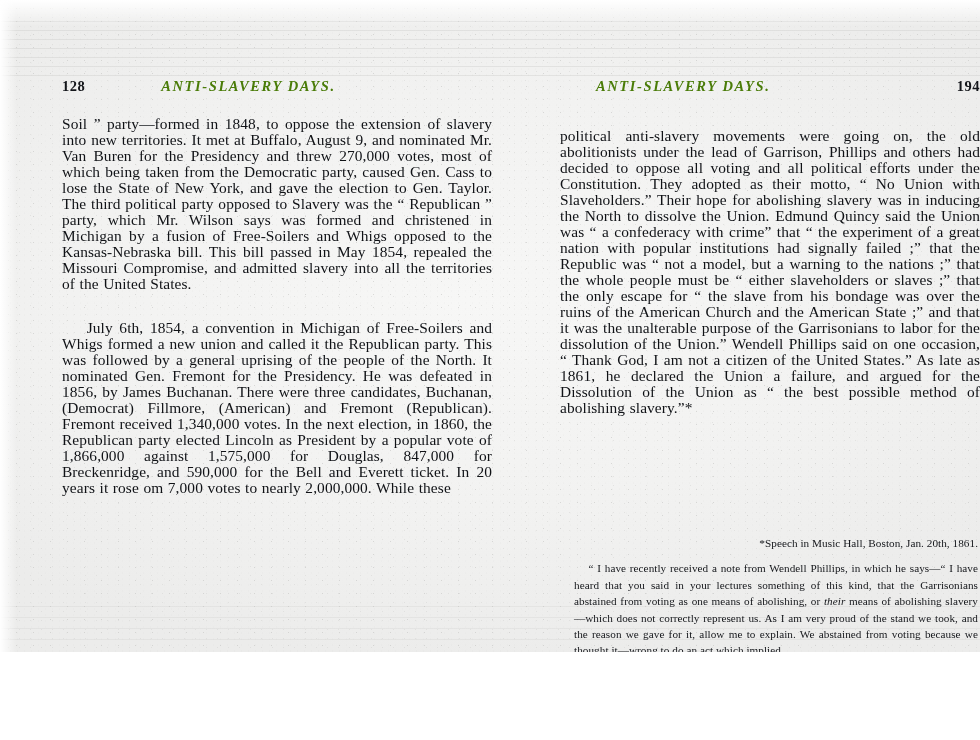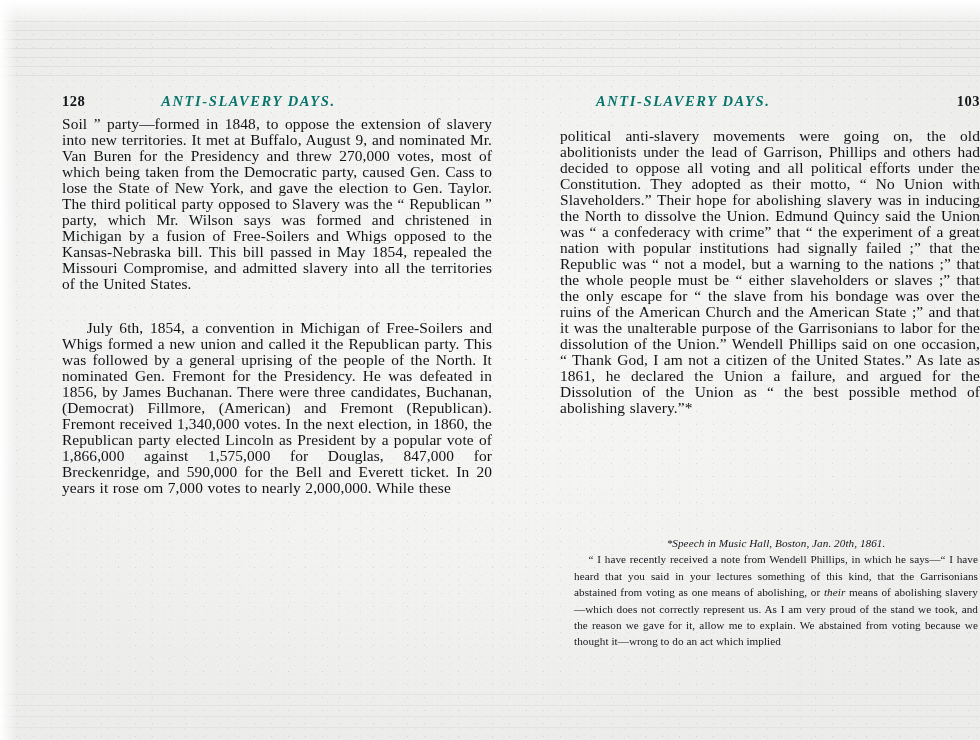--- a/index.html
+++ b/index.html
@@ -5,21 +5,21 @@
 <style>
   html, body {
     margin: 0;
     padding: 0;
     background: #ffffff;
   }
 
   .page-scan {
     position: relative;
     width: 980px;
-    height: 740px;
+    height: 652px;
     overflow: hidden;
     background: #fbfbfb;
     font-family: "Liberation Serif", "DejaVu Serif", serif;
     color: #14161a;
   }
 
   
   .paper-base {
     position: absolute;
     inset: 0;
@@ -92,23 +92,22 @@
     font-size: 14.5px;
     font-weight: bold;
     letter-spacing: .5px;
     color: #1a1c20;
   }
   .running-head {
     font-style: italic;
     font-size: 14.5px;
     letter-spacing: 1.6px;
     font-weight: 600;
-    color: #0f766e;
+    color: #4d7c0f;
     white-space: nowrap;
-    margin-top: 15px;
   }
   .head-row-left .running-head  { margin-left: 76px; }
   .head-row-right .running-head { margin-left: 36px; }
   .head-row-right .folio { margin-left: auto; }
 
   .body-text {
     position: absolute;
     font-size: 15.4px;
     line-height: 16px;
     text-align: justify;
@@ -128,24 +127,23 @@
     top: 535px;
     width: 404px;
     font-size: 11.2px;
     line-height: 16.4px;
     text-align: justify;
     color: #1a1c20;
     letter-spacing: .05px;
   }
   .footnote .fn-source {
     display: block;
-    text-align: center;
-    margin-bottom: 0;
+    text-align: right;
+    margin-bottom: 9px;
     white-space: nowrap;
-    font-style: italic;
   }
   .footnote .fn-body {
     display: block;
     text-indent: 1.3em;
   }
   .footnote em { }
 
   
   .ink {
     filter: blur(.16px) contrast(1.06);
@@ -170,21 +168,21 @@
       <span class="running-head">ANTI-SLAVERY DAYS.</span>
     </div>
 
     <div class="body-text body-left">
       <p>Soil ” party—formed in 1848, to oppose the extension of slavery into new territories.  It met at Buffalo, August 9, and nominated Mr. Van Buren for the Presidency and threw 270,000 votes, most of which being taken from the Democratic party, caused Gen. Cass to lose the State of New York, and gave the election to Gen. Taylor.  The third political party opposed to Slavery was the “ Republican ” party, which Mr. Wilson says was formed and christened in Michigan by a fusion of Free-Soilers and Whigs opposed to the Kansas-Nebraska bill.  This bill passed in May 1854, repealed the Missouri Compromise, and admitted slavery into all the territories of the United States.</p>
       <p>July 6th, 1854, a convention in Michigan of Free-Soilers and Whigs formed a new union and called it the Republican party.  This was followed by a general uprising of the people of the North.  It nominated Gen. Fremont for the Presidency.  He was defeated in 1856, by James Buchanan.  There were three candidates, Buchanan, (Democrat) Fillmore, (American) and Fremont (Republican).  Fremont received 1,340,000 votes.  In the next election, in 1860, the Republican party elected Lincoln as President by a popular vote of 1,866,000 against 1,575,000 for Douglas, 847,000 for Breckenridge, and 590,000 for the Bell and Everett ticket.  In 20 years it rose om 7,000 votes to nearly 2,000,000.  While these</p>
     </div>
 
     <div class="head-row head-row-right">
       <span class="running-head">ANTI-SLAVERY DAYS.</span>
-      <span class="folio">103</span>
+      <span class="folio">194</span>
     </div>
 
     <div class="body-text body-right">
       <p>political anti-slavery movements were going on, the old abolitionists under the lead of Garrison, Phillips and others had decided to oppose all voting and all political efforts under the Constitution.  They adopted as their motto, “ No Union with Slaveholders.”  Their hope for abolishing slavery was in inducing the North to dissolve the Union.  Edmund Quincy said the Union was “ a confederacy with crime” that “ the experiment of a great nation with popular institutions had signally failed ;” that the Republic was “ not a model, but a warning to the nations ;” that the whole people must be “ either slaveholders or slaves ;” that the only escape for “ the slave from his bondage was over the ruins of the American Church and the American State ;” and that it was the unalterable purpose of the Garrisonians to labor for the dissolution of the Union.”  Wendell Phillips said on one occasion, “ Thank God, I am not a citizen of the United States.”  As late as 1861, he declared the Union a failure, and argued for the Dissolution of the Union as “ the best possible method of abolishing slavery.”*</p>
     </div>
 
     <div class="footnote">
       <span class="fn-source">*Speech in Music Hall, Boston, Jan. 20th, 1861.</span>
       <span class="fn-body"><span>“ I have recently received a note from Wendell Phillips, in which he says—“ I have heard that you said in your lectures something of this kind, that the Garrisonians abstained from voting as one means of abolishing, or </span><em>their</em><span> means of abolishing slavery—which does not correctly represent us.   As I am very proud of the stand we took, and the reason we gave for it, allow me to explain.   We abstained from voting because we thought it—wrong to do an act which implied</span></span>
     </div>

